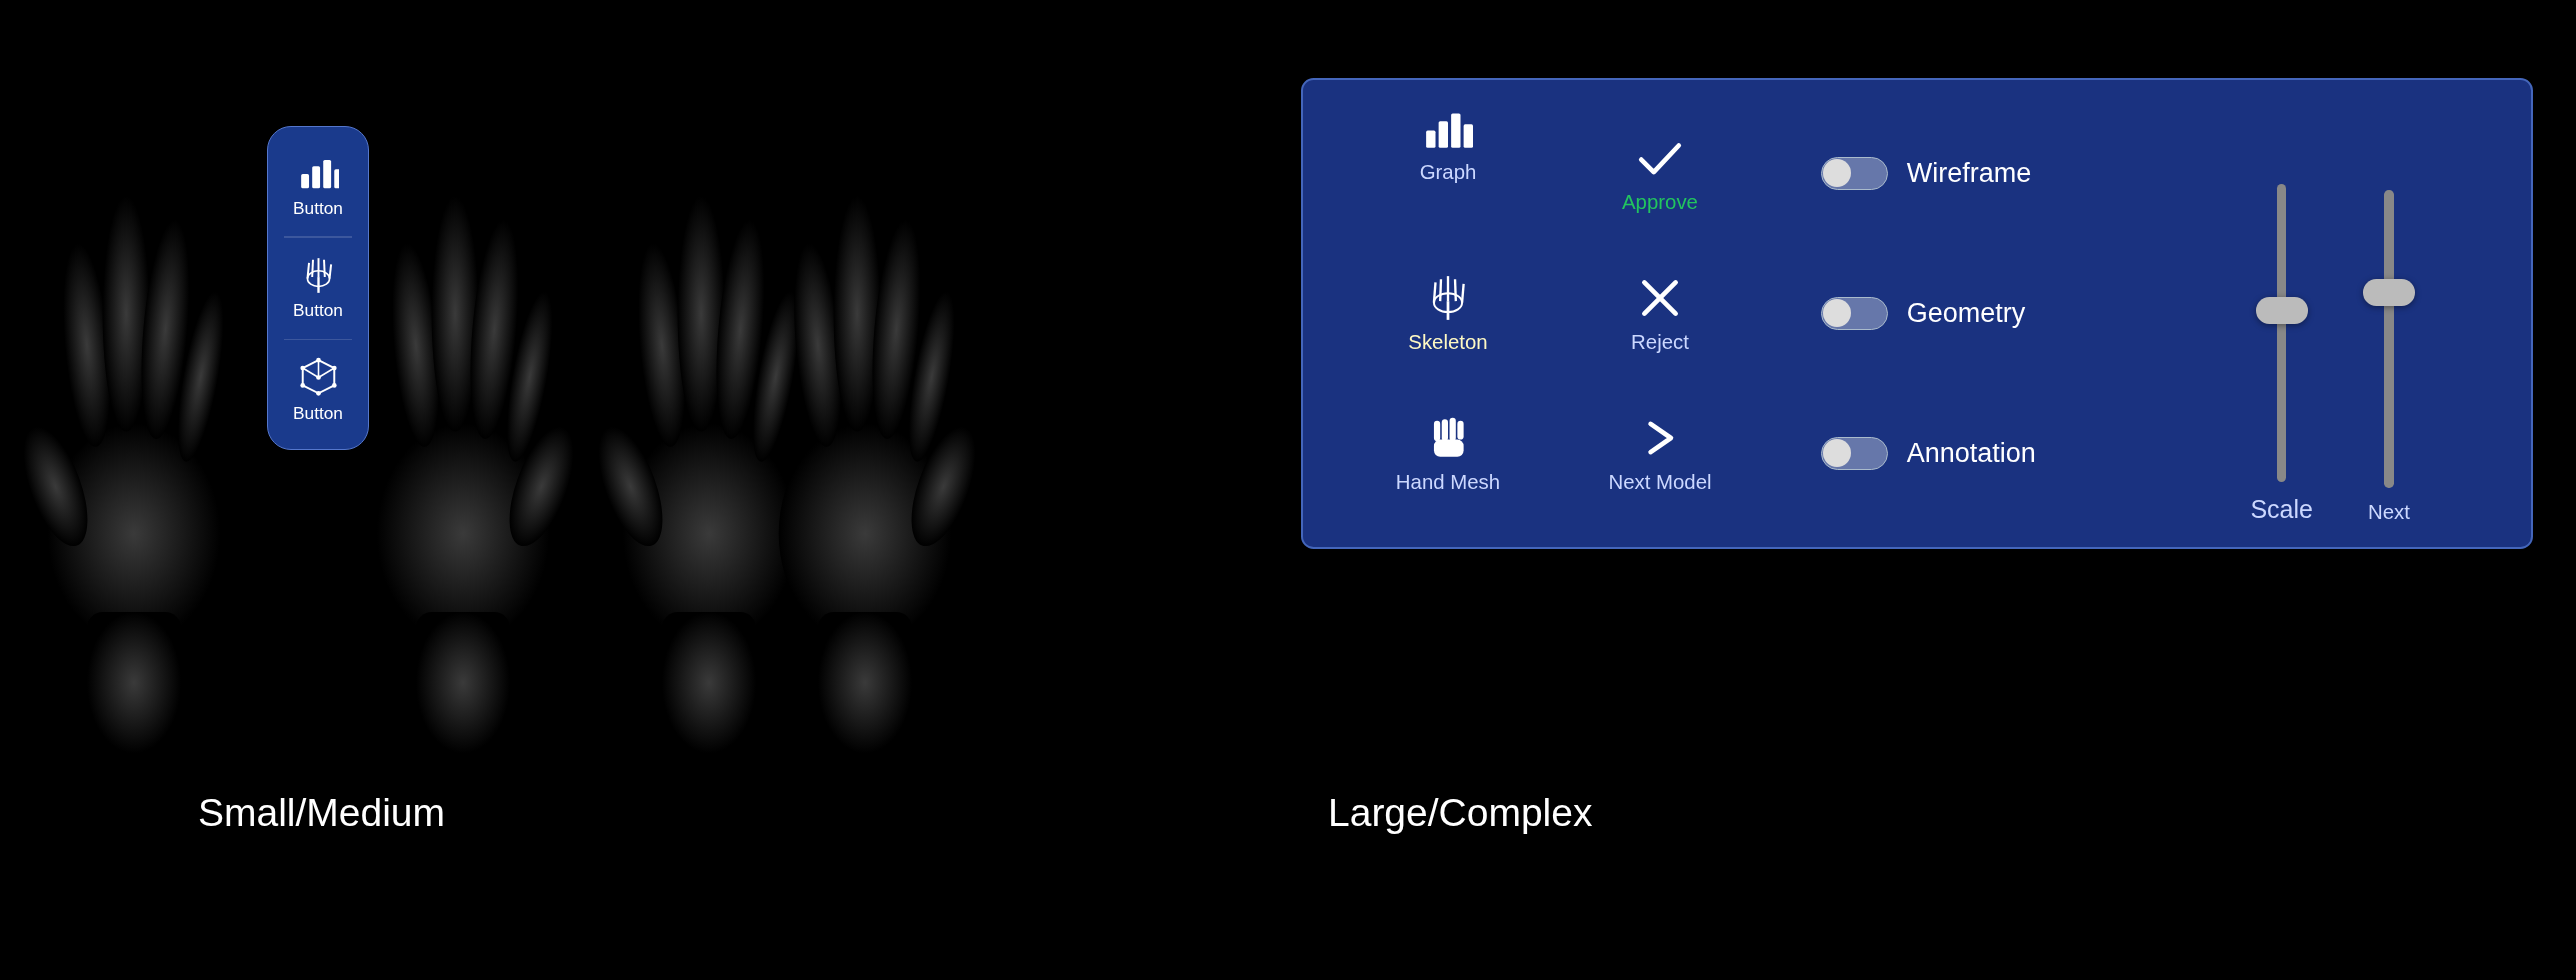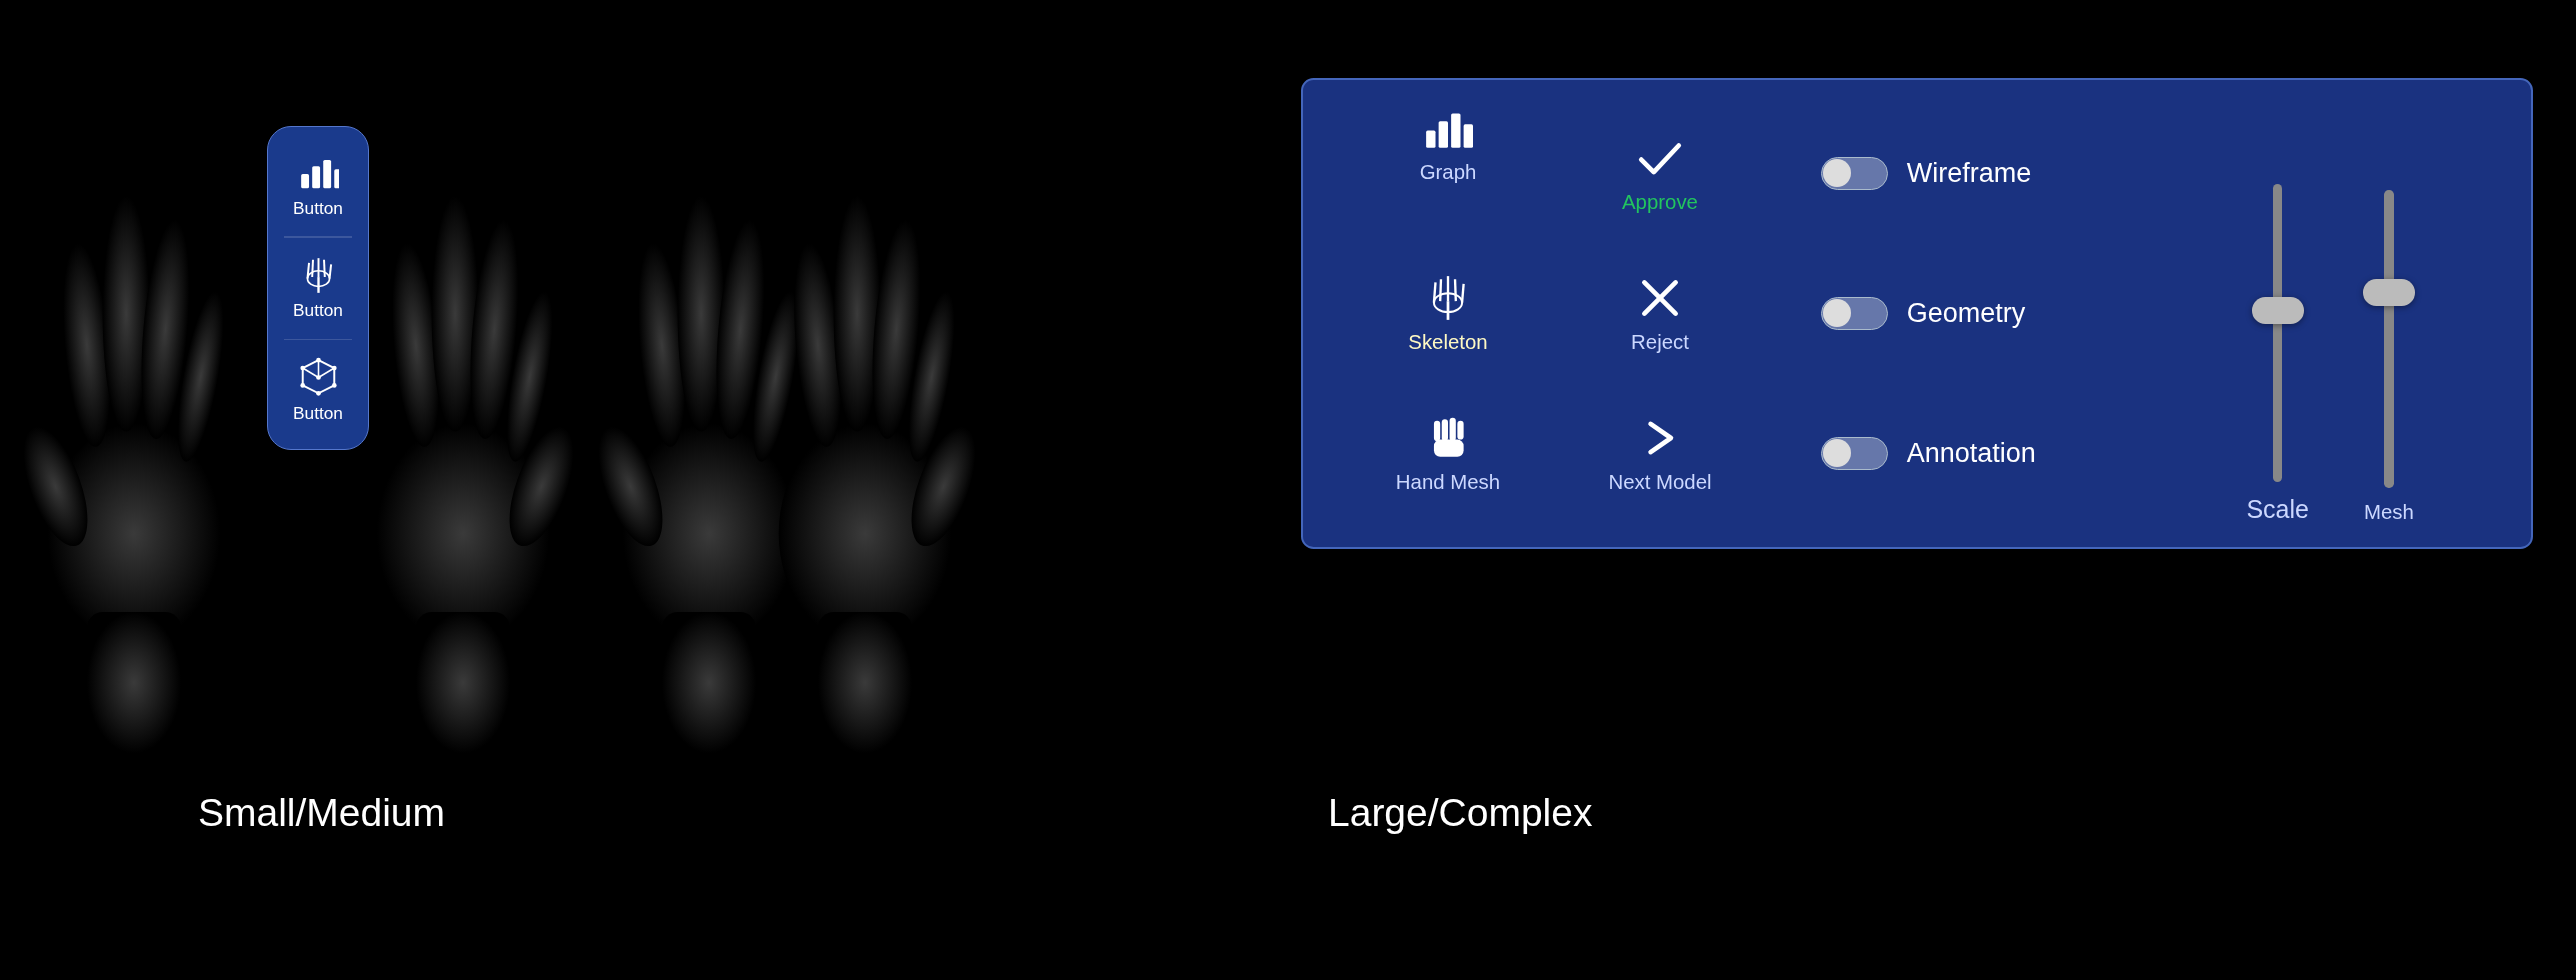--- a/index.html
+++ b/index.html
@@ -293,21 +293,21 @@
             <div style="width:9.4px; height:298px; background:#888; border-radius:4.7px; position:relative; margin-top:auto;">
               <div style="width:52px; height:27px; background:#bbb; border-radius:13.3px; position:absolute; left:50%; transform:translateX(-50%); top:38%; cursor:pointer; box-shadow:0 1.6px 6.3px rgba(0,0,0,0.4);"></div>
             </div>
             <span style="font-size:25px; color:#ccd8ff; margin-top:12.6px;">Scale</span>
           </div>
 
           <div style="display:flex; flex-direction:column; align-items:center; height:100%;">
             <div style="width:9.4px; height:298px; background:#888; border-radius:4.7px; position:relative; margin-top:auto;">
               <div style="width:52px; height:27px; background:#bbb; border-radius:13.3px; position:absolute; left:50%; transform:translateX(-50%); top:30%; cursor:pointer; box-shadow:0 1.6px 6.3px rgba(0,0,0,0.4);"></div>
             </div>
-            <span style="font-size:20.4px; color:#ccd8ff; margin-top:12.6px;">Mesh</span>
+            <span style="font-size:20.4px; color:#ccd8ff; margin-top:12.6px;">Next</span>
           </div>
 
         </div>
       </div>
 
     </div>
 
     <div style="position:absolute; bottom:145px; left:753px; white-space:nowrap;">
       <span style="font-size:39px; color:#fff;">Large/Complex</span>
     </div>

